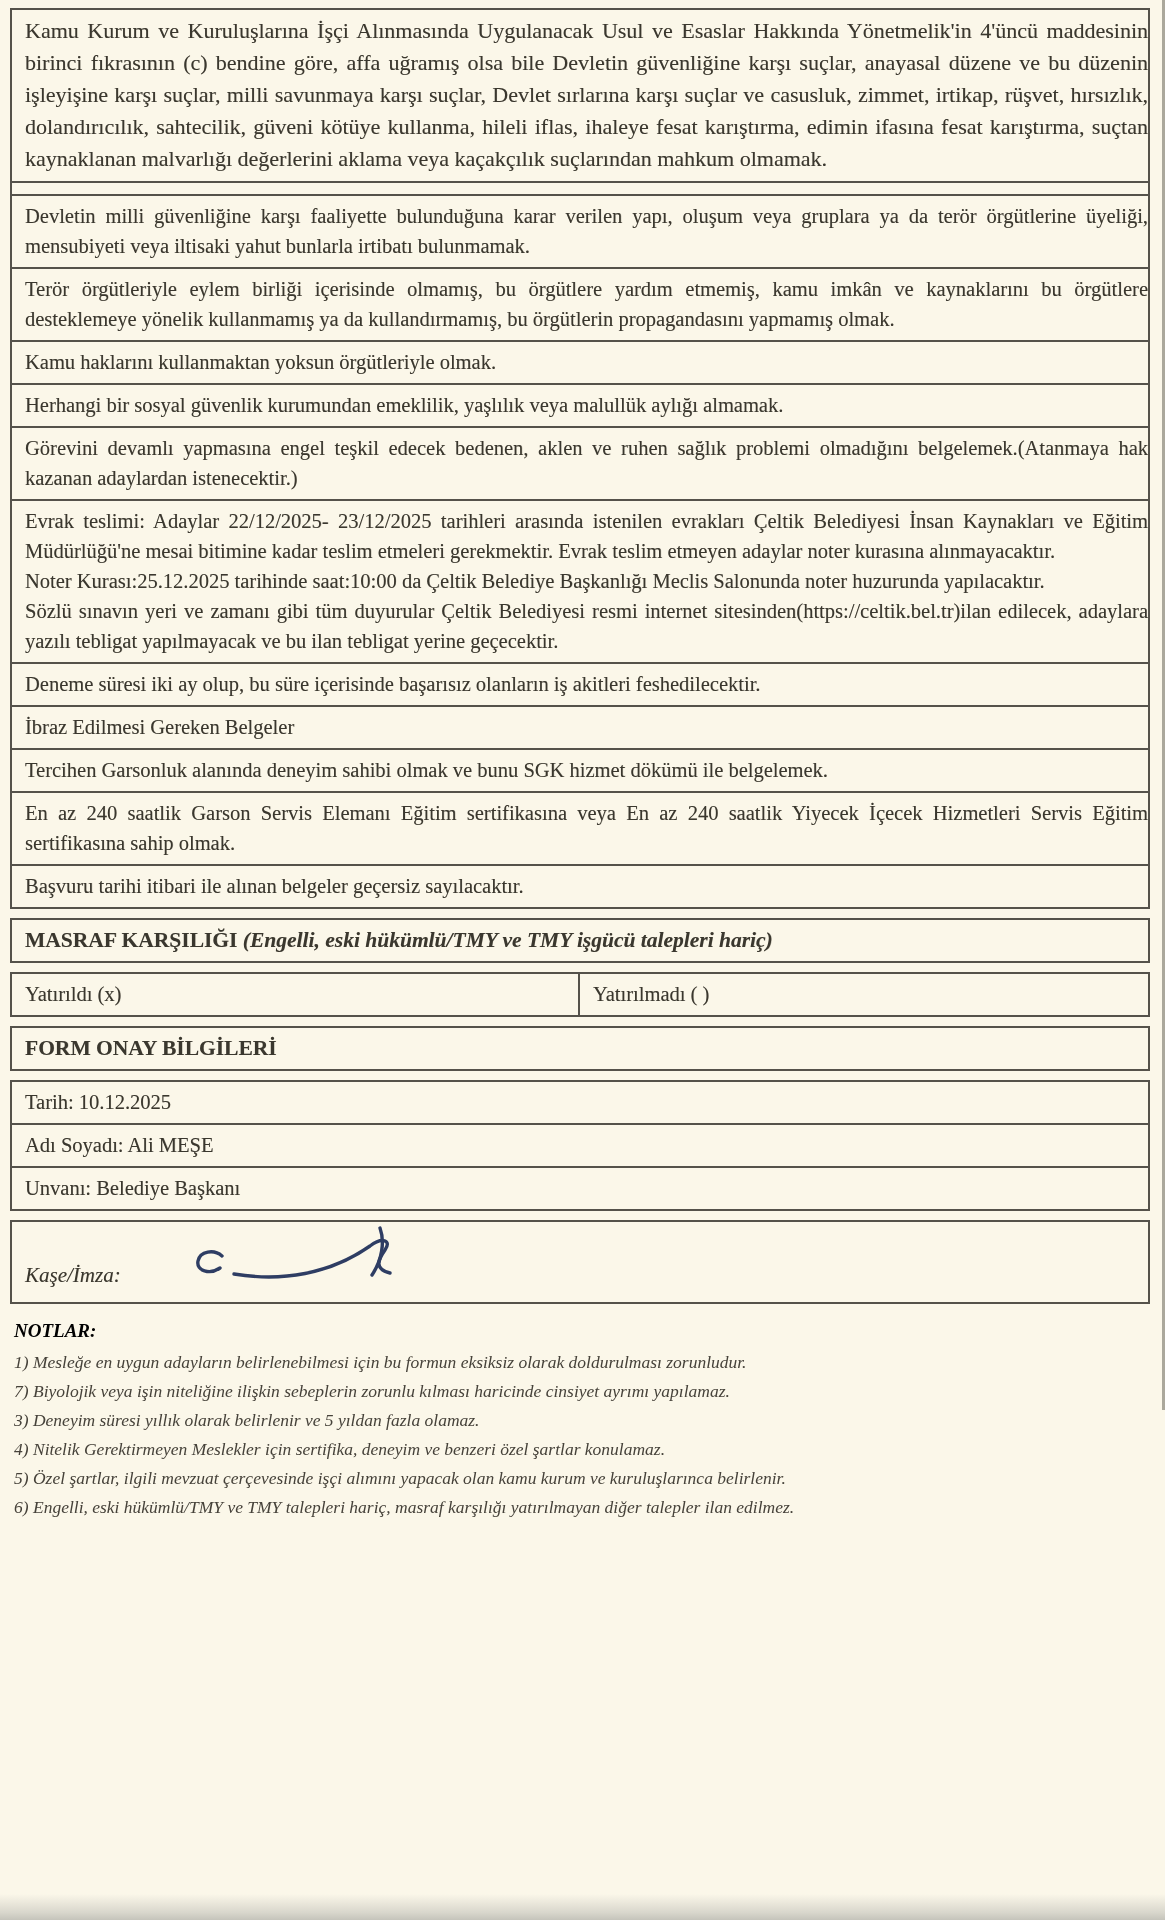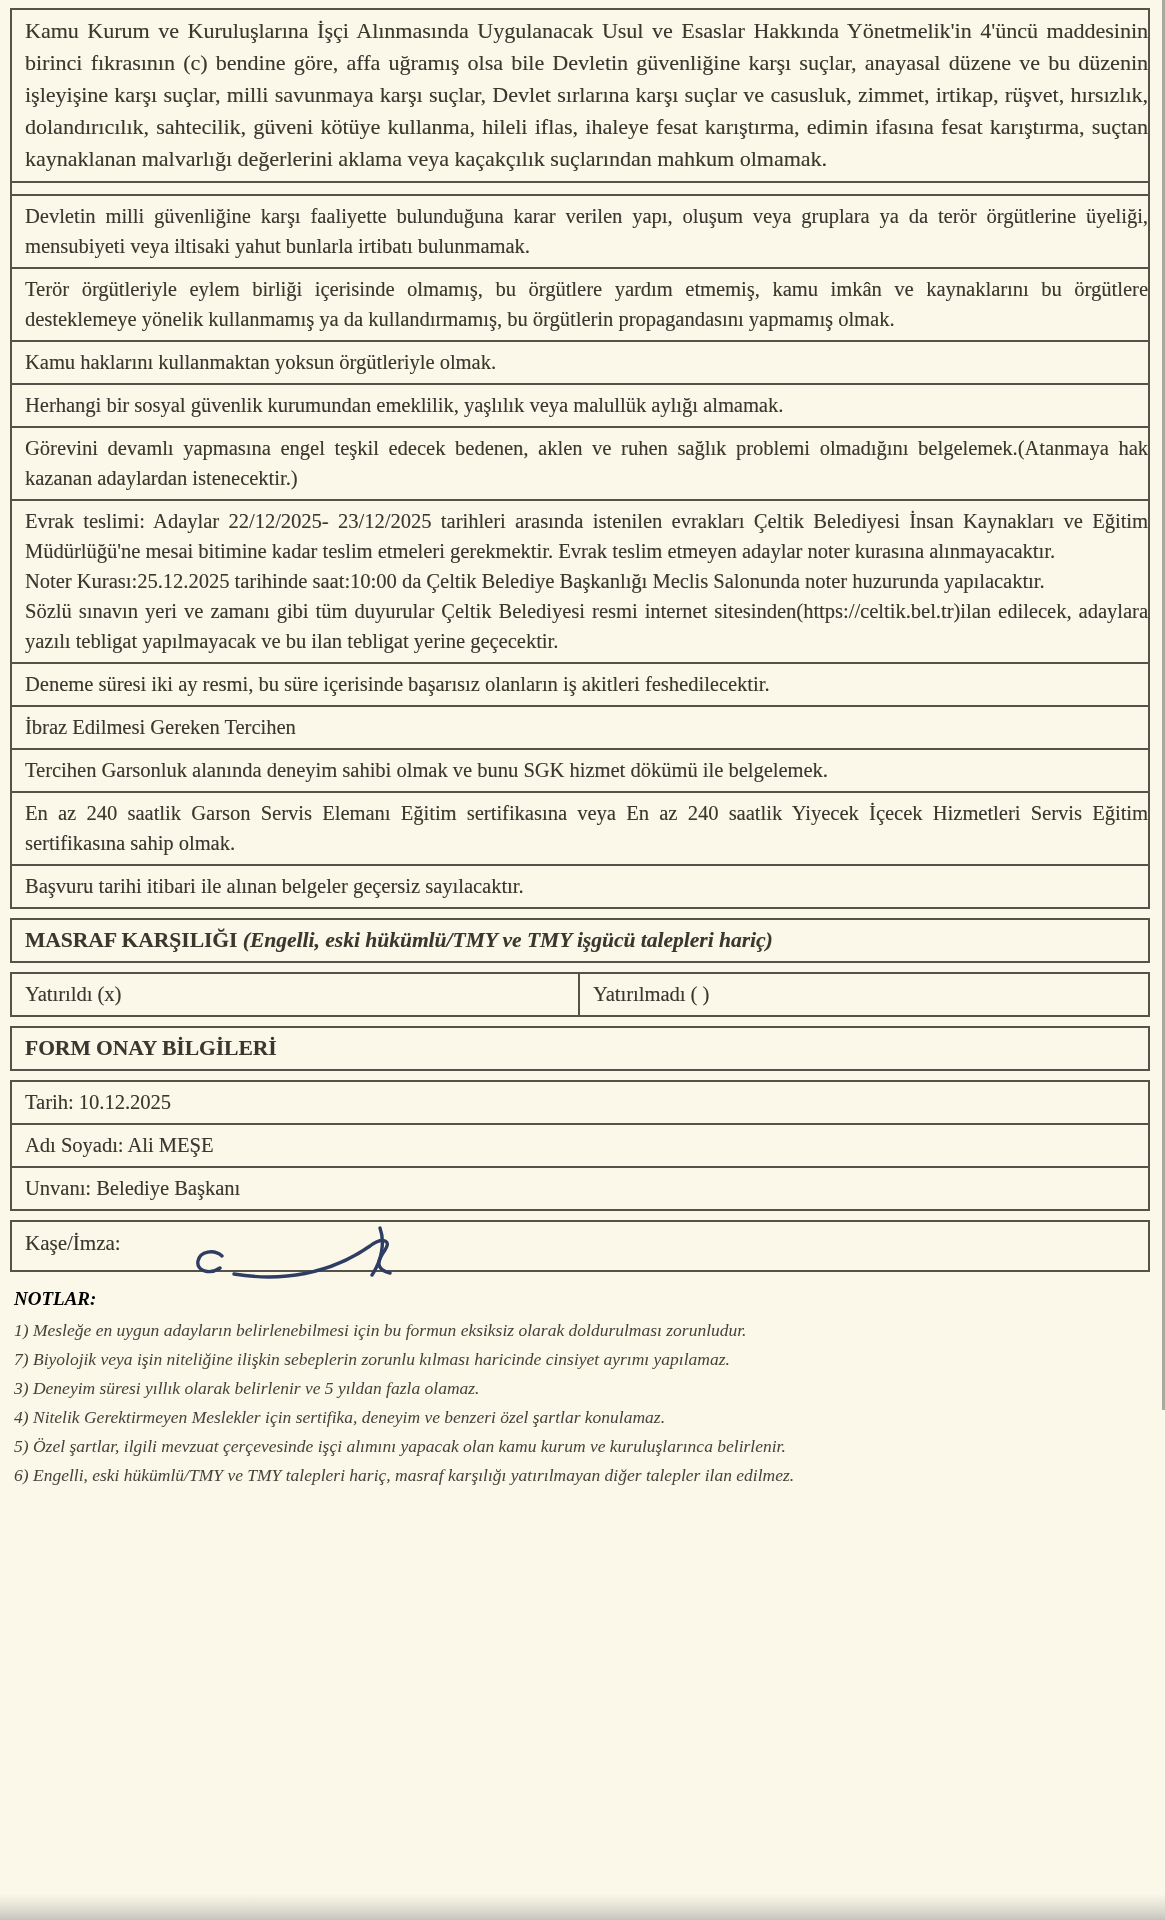--- a/index.html
+++ b/index.html
@@ -33,21 +33,21 @@
   .justify { text-align: justify; }
   .spacer { height: 15px; padding: 0; }
   .gap { margin-top: 9px; }
   .row p { margin: 0; }
   .bold-title { font-weight: bold; font-size: 21.5px; }
   .italic-note { font-style: italic; font-weight: bold; }
   .payment-row { display: flex; padding: 0; }
   .payment-cell { padding: 5px 30px 6px 13px; }
   .payment-cell.left { width: 50%; border-right: 2px solid #55524a; }
   .payment-cell.right { flex: 1; }
-  .kase-row { position: relative; height: 52px; overflow: visible; }
+  .kase-row { position: relative; height: 84px; overflow: visible; font-style: italic; }
   .kase-label { position: absolute; left: 13px; bottom: 12px; font-size: 21px; }
   .signature-wrap { position: absolute; left: 140px; top: -10px; }
   .notes {
     margin: 12px 20px 0 14px;
     font-style: italic;
     color: #46423a;
     font-size: 17.5px;
     line-height: 29px;
   }
   .notes-title {
@@ -103,25 +103,25 @@
       <p>Görevini devamlı yapmasına engel teşkil edecek bedenen, aklen ve ruhen sağlık problemi olmadığını belgelemek.(Atanmaya hak kazanan adaylardan istenecektir.)</p>
     </div>
 
     <div class="row justify">
       <p>Evrak teslimi: Adaylar 22/12/2025- 23/12/2025 tarihleri arasında istenilen evrakları Çeltik Belediyesi İnsan Kaynakları ve Eğitim Müdürlüğü'ne mesai bitimine kadar teslim etmeleri gerekmektir. Evrak teslim etmeyen adaylar noter kurasına alınmayacaktır.</p>
       <p>Noter Kurası:25.12.2025 tarihinde saat:10:00 da Çeltik Belediye Başkanlığı Meclis Salonunda noter huzurunda yapılacaktır.</p>
       <p>Sözlü sınavın yeri ve zamanı gibi tüm duyurular Çeltik Belediyesi resmi internet sitesinden(https://celtik.bel.tr)ilan edilecek, adaylara yazılı tebligat yapılmayacak ve bu ilan tebligat yerine geçecektir.</p>
     </div>
 
     <div class="row">
-      <p>Deneme süresi iki ay resmi, bu süre içerisinde başarısız olanların iş akitleri feshedilecektir.</p>
+      <p>Deneme süresi iki ay olup, bu süre içerisinde başarısız olanların iş akitleri feshedilecektir.</p>
     </div>
 
     <div class="row">
-      <p>İbraz Edilmesi Gereken Tercihen</p>
+      <p>İbraz Edilmesi Gereken Belgeler</p>
     </div>
 
     <div class="row justify">
       <p>Tercihen Garsonluk alanında deneyim sahibi olmak ve bunu SGK hizmet dökümü ile belgelemek.</p>
     </div>
 
     <div class="row justify">
       <p>En az 240 saatlik Garson Servis Elemanı Eğitim sertifikasına veya En az 240 saatlik Yiyecek İçecek Hizmetleri Servis Eğitim sertifikasına sahip olmak.</p>
     </div>
 

